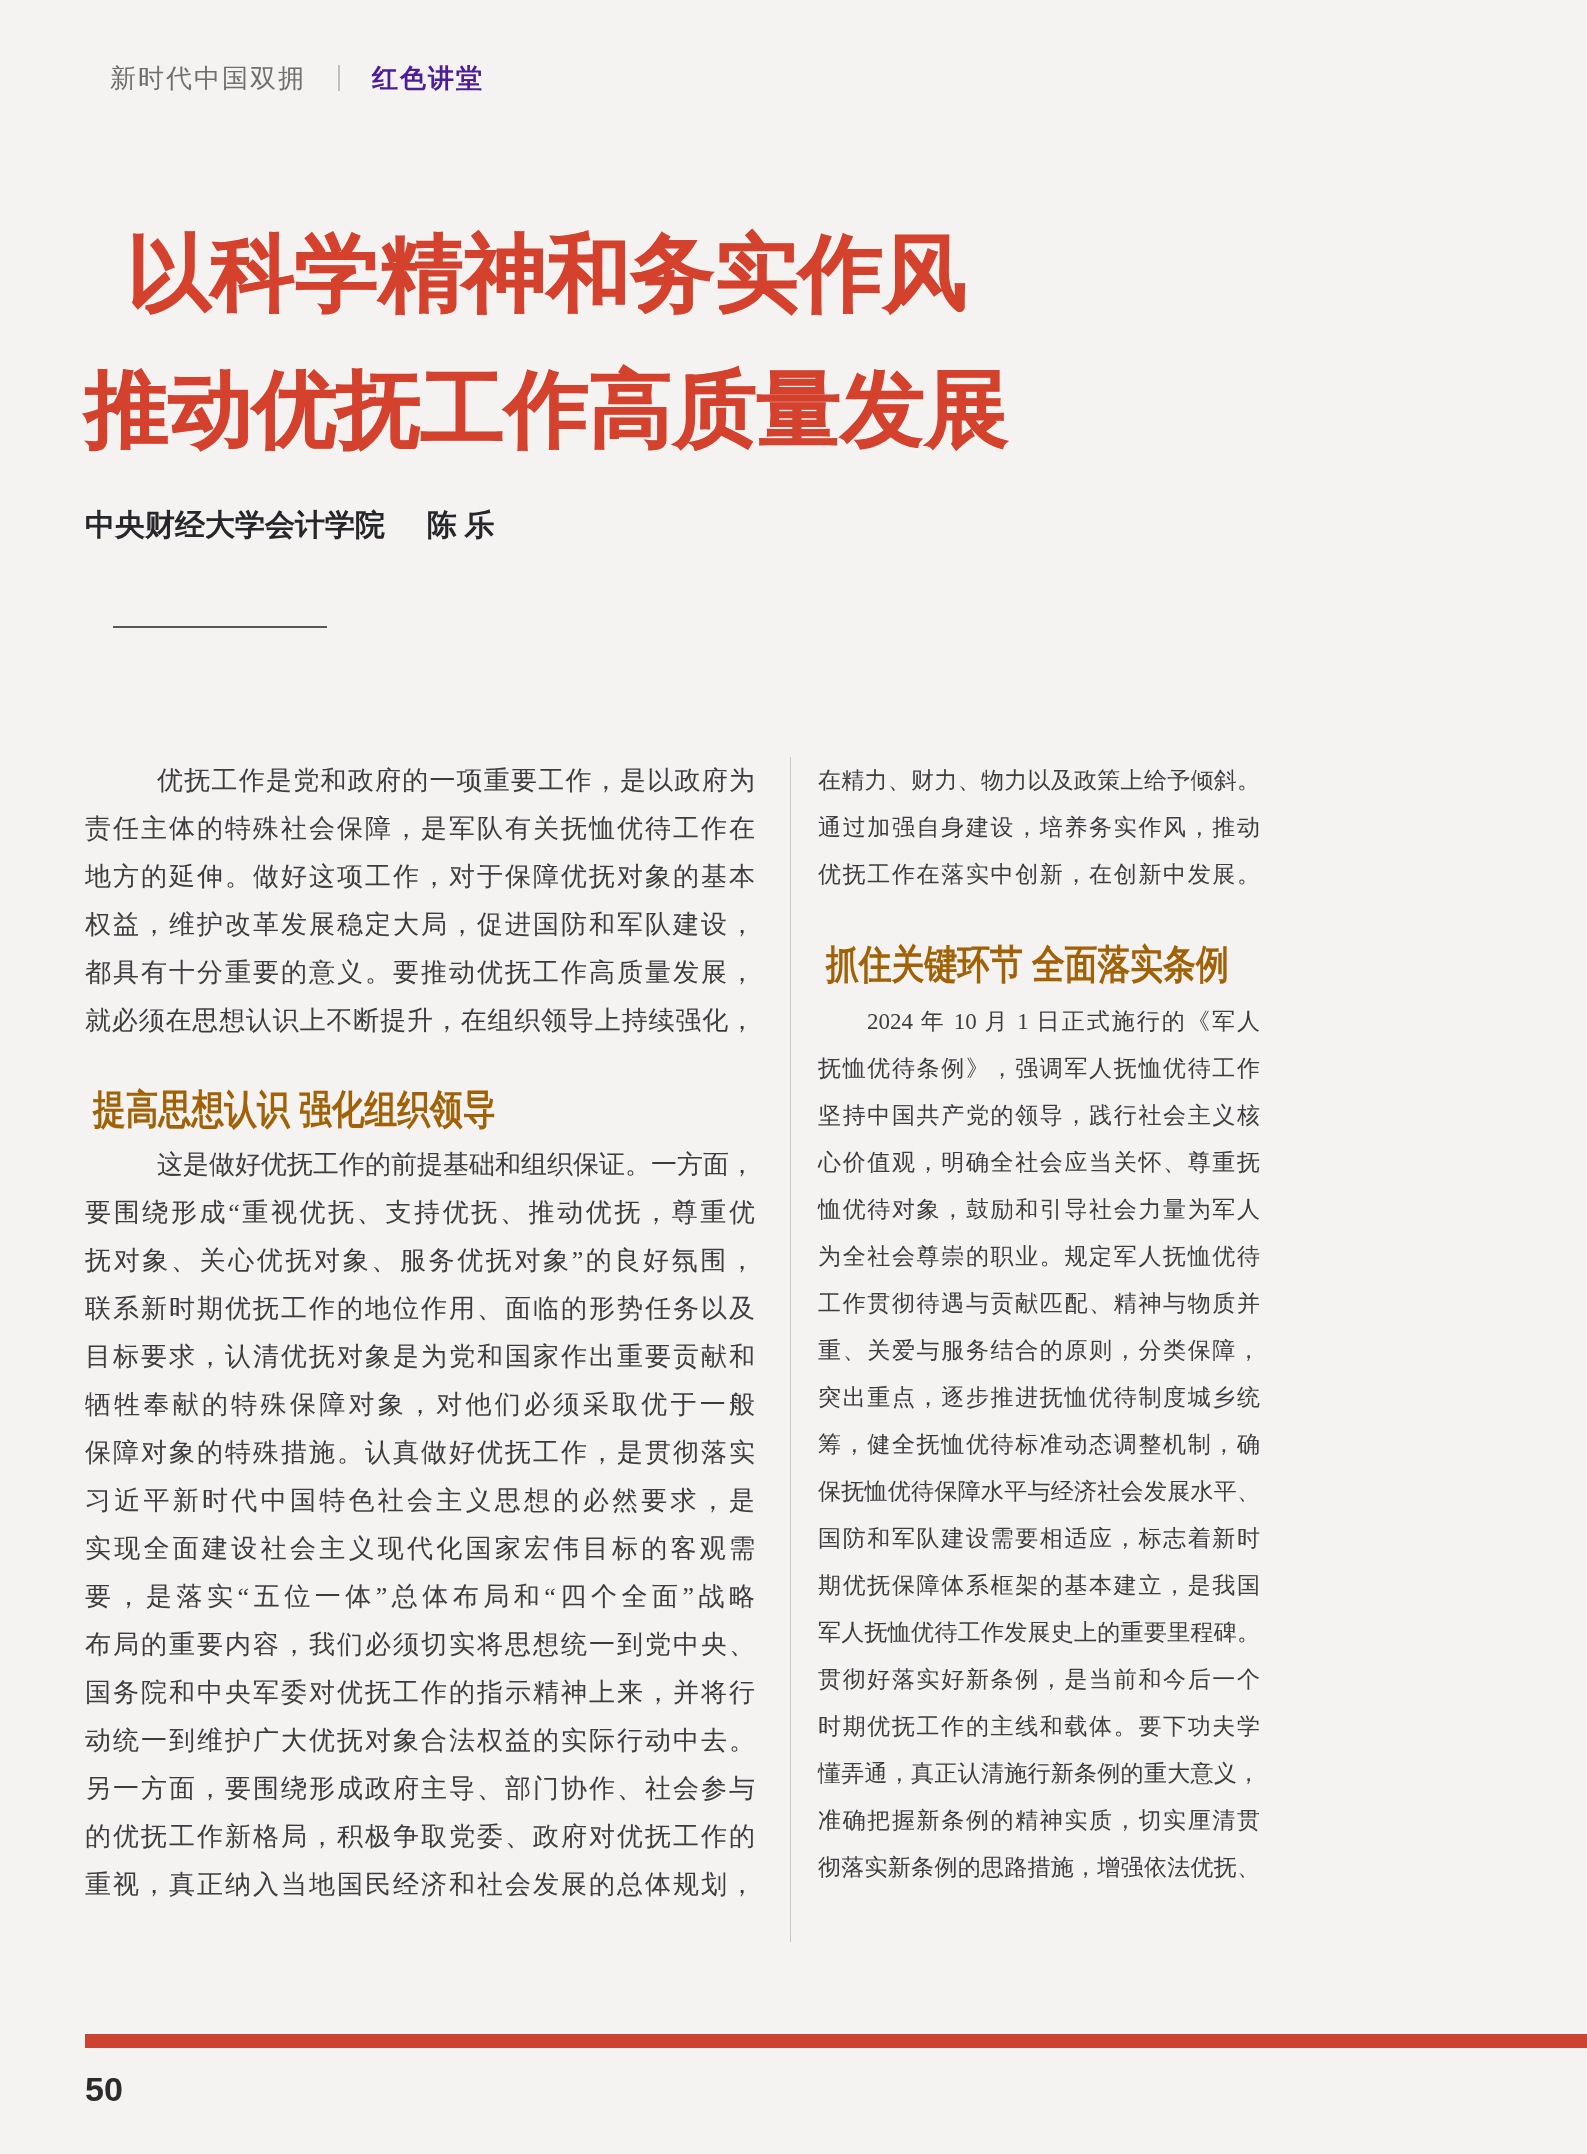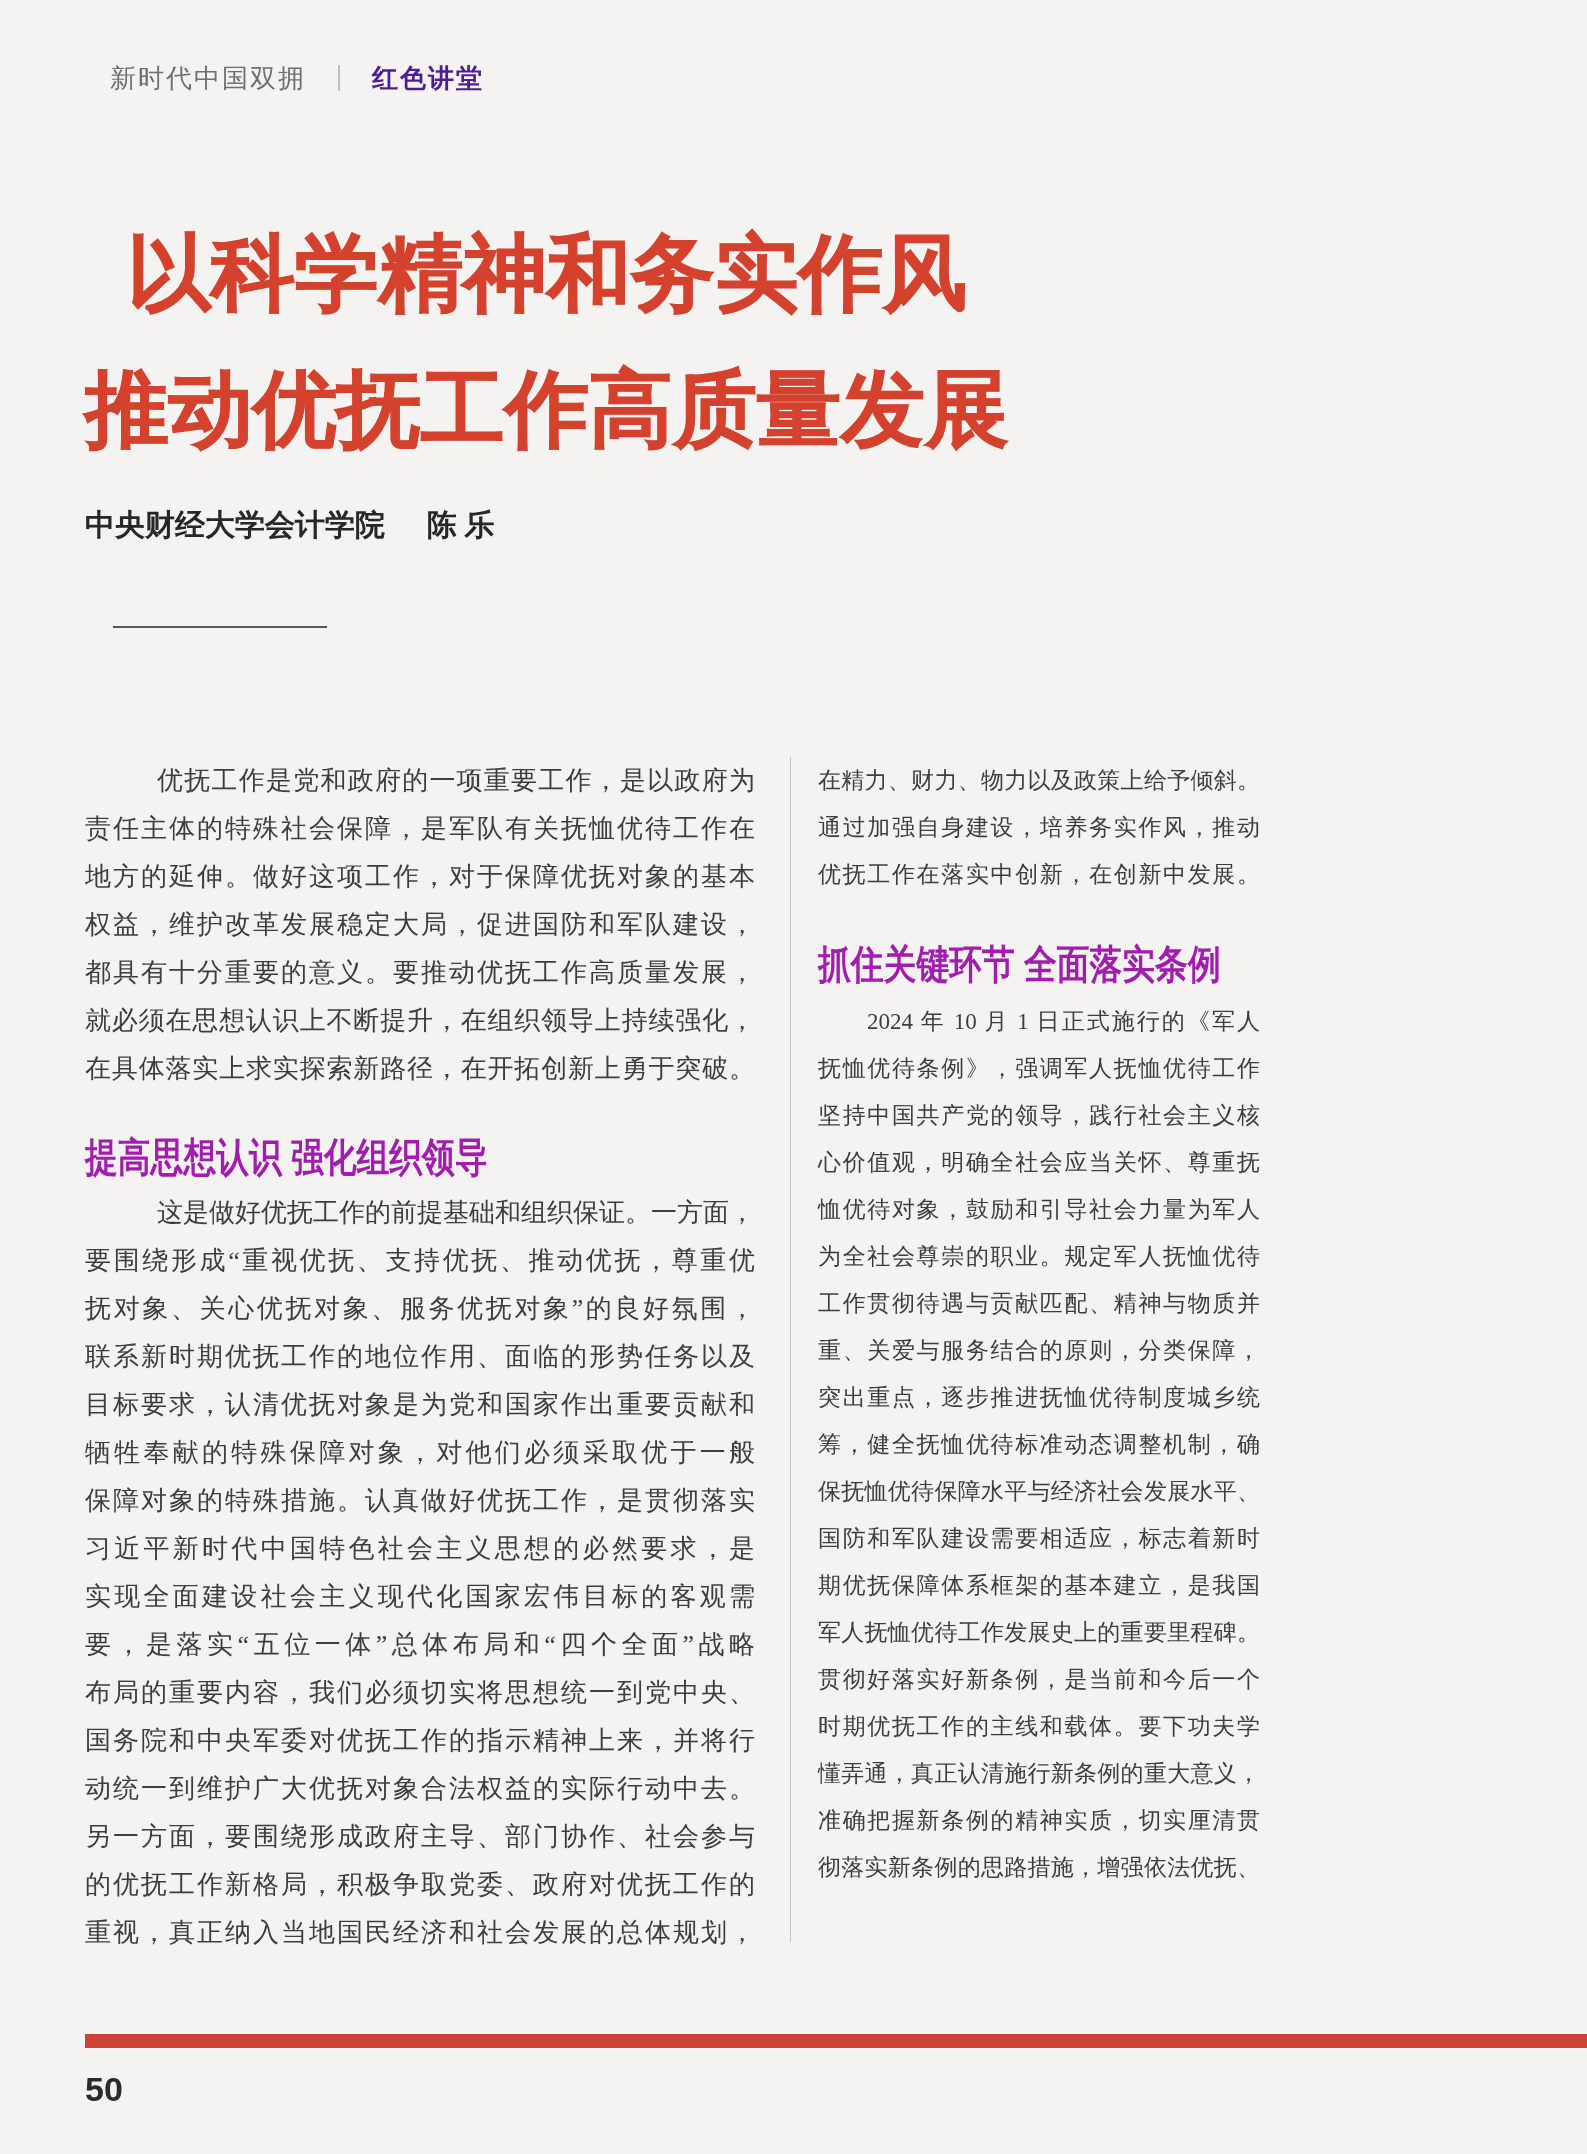--- a/index.html
+++ b/index.html
@@ -45,23 +45,23 @@
   .col-left{left:85px;width:670px;font-size:26px;line-height:48px;}
   .col-right{left:818px;width:442px;font-size:23px;line-height:47px;}
   .col-rule{
     position:absolute;left:790px;top:757px;width:1px;height:1185px;background:#c6c6c6;
   }
   .line{
     text-align:justify;
     text-align-last:justify;
   }
   h2.section-heading{
-    margin:0;padding:0;
+    margin:8px;padding:0;
     font-family:"Liberation Sans","DejaVu Sans",sans-serif;
-    font-weight:bold;color:#a21caf;
+    font-weight:bold;color:#a16207;
     font-size:40px;line-height:40px;
     white-space:nowrap;
   }
   h2.section-heading .squeeze{
     display:inline-block;
     transform:scaleX(0.82);
     transform-origin:left center;
   }
   .col-left h2.section-heading{margin-top:44px;margin-bottom:12px;}
   .col-right h2.section-heading{margin-top:46px;margin-bottom:14px;}
@@ -98,21 +98,20 @@
   <div class="byline-rule"></div>
 
   <section class="col col-left">
     <div class="para">
         <div class="line" style="padding-left: 72px;">优抚工作是党和政府的一项重要工作，是以政府为</div>
         <div class="line">责任主体的特殊社会保障，是军队有关抚恤优待工作在</div>
         <div class="line">地方的延伸。做好这项工作，对于保障优抚对象的基本</div>
         <div class="line">权益，维护改革发展稳定大局，促进国防和军队建设，</div>
         <div class="line">都具有十分重要的意义。要推动优抚工作高质量发展，</div>
         <div class="line">就必须在思想认识上不断提升，在组织领导上持续强化，</div>
-        <div class="line">在具体落实上求实探索新路径，在开拓创新上勇于突破。</div>
       </div>
     <h2 class="section-heading"><span class="squeeze">提高思想认识 强化组织领导</span></h2>
     <div class="para">
         <div class="line" style="padding-left: 72px;">这是做好优抚工作的前提基础和组织保证。一方面，</div>
         <div class="line">要围绕形成“重视优抚、支持优抚、推动优抚，尊重优</div>
         <div class="line">抚对象、关心优抚对象、服务优抚对象”的良好氛围，</div>
         <div class="line">联系新时期优抚工作的地位作用、面临的形势任务以及</div>
         <div class="line">目标要求，认清优抚对象是为党和国家作出重要贡献和</div>
         <div class="line">牺牲奉献的特殊保障对象，对他们必须采取优于一般</div>
         <div class="line">保障对象的特殊措施。认真做好优抚工作，是贯彻落实</div>

